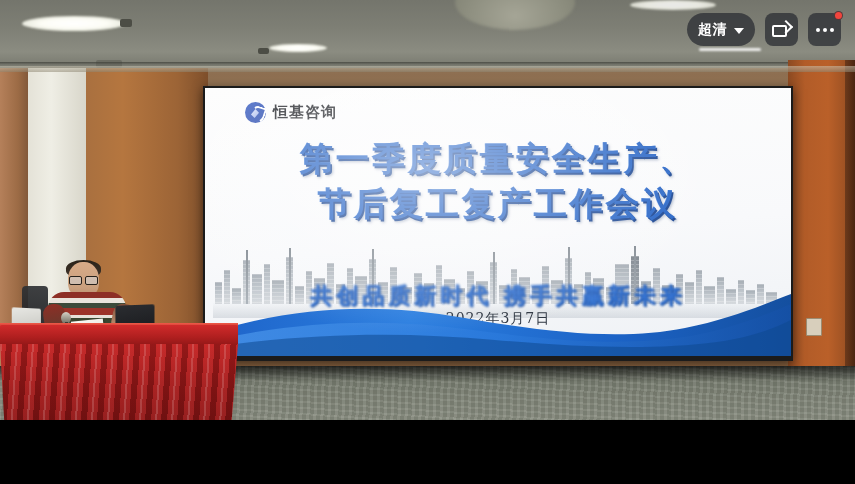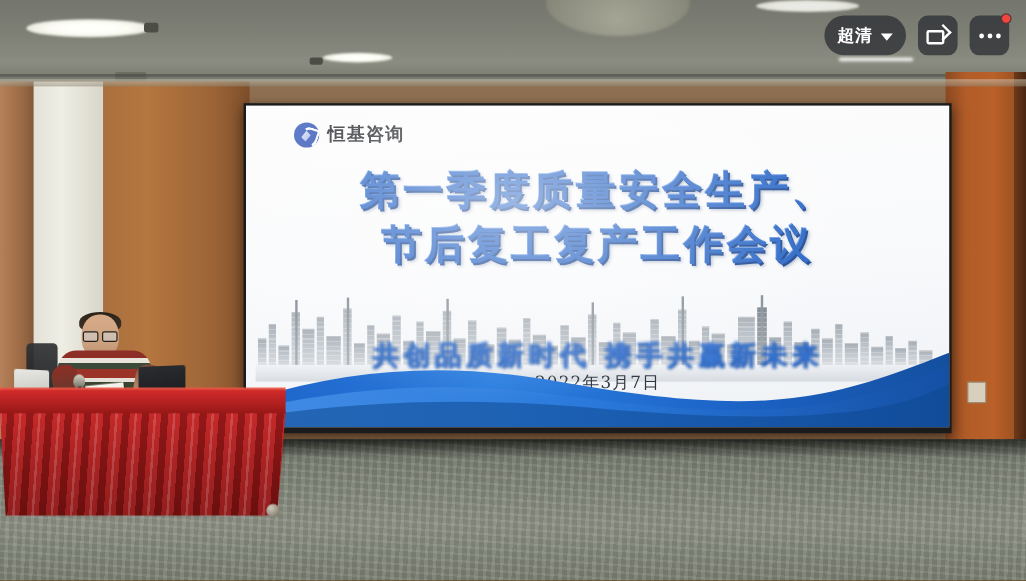--- a/index.html
+++ b/index.html
@@ -1,21 +1,21 @@
 <!DOCTYPE html>
 <html lang="zh"><head>
 <meta charset="utf-8">
 <title>Video Player — Conference Live Stream</title>
 <style>
   html,body{margin:0;padding:0;background:#000;}
   body{font-family:"Liberation Sans","DejaVu Sans",sans-serif;}
 
   #stage{
-    position:relative;width:855px;height:484px;overflow:hidden;
-    background:#a16207;
+    position:relative;width:855px;height:420px;overflow:hidden;
+    background:#0f766e;
   }
 
   
   .room{position:absolute;inset:0;overflow:hidden;}
 
   
   .ceiling{
     position:absolute;left:0;top:0;width:855px;height:74px;
     background:linear-gradient(180deg,#74756c 0%,#7e7f75 38%,#8b8c81 70%,#6f7066 100%);
   }

